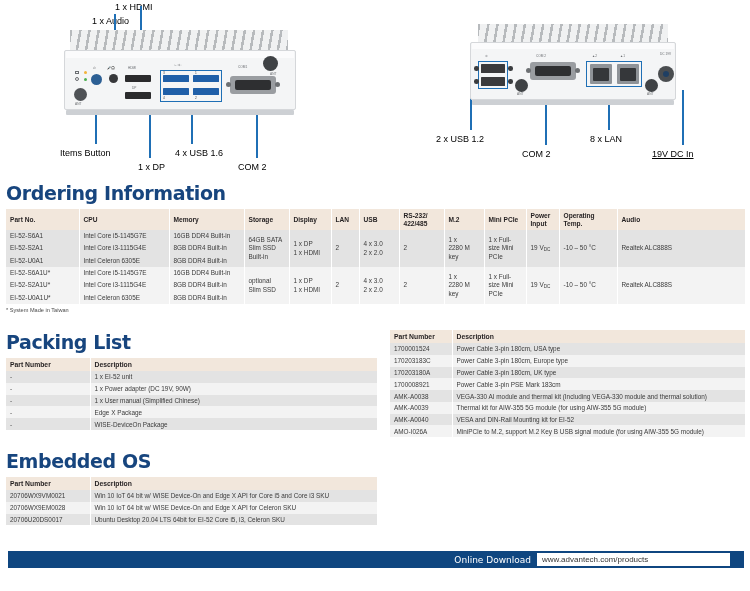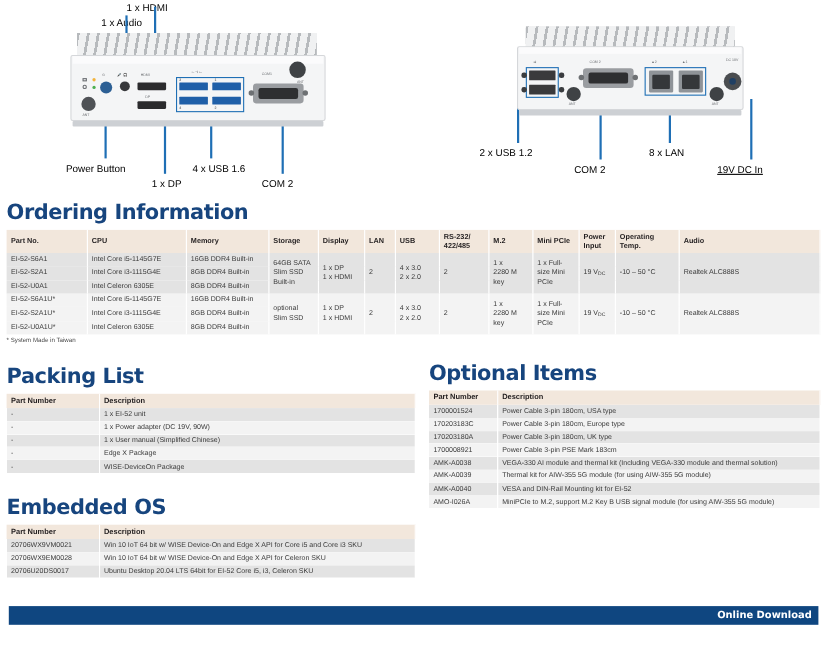--- a/index.html
+++ b/index.html
@@ -79,21 +79,21 @@
   #embedded-block { position: absolute; left: 6px; top: 452px; width: 372px; }
   .blk-title { margin-bottom: 6px; }
 
   
   #footer-bar {
     position: absolute; left: 8px; top: 551px; width: 736px; height: 17px;
     background: #0f4680;
     display: flex; align-items: center; justify-content: flex-end;
   }
   #footer-label {
-    color: #ffffff; font-size: 9px; font-weight: bold;
+    color: #ffffff; font-size: 9px; font-weight: normal;
     font-family: "DejaVu Sans", sans-serif;
     padding-right: 6px;
   }
   #footer-url {
     background: #ffffff; color: #333;
     font-size: 8px; height: 13px; width: 193px;
     display: flex; align-items: center; padding-left: 5px;
     margin-right: 14px;
   }
 
@@ -138,21 +138,21 @@
 </style>
 </head>
 <body>
 
 <div class="page">
 
   <div class="figure" id="fig-left">
 
     <div class="callout-text" style="left:55px; top:-2px;">1 x HDMI</div>
     <div class="callout-text" style="left:32px; top:12px;">1 x Audio</div>
-    <div class="callout-text" style="left:0px; top:144px;">Power Button</div>
+    <div class="callout-text" style="left:0px; top:144px;">Items Button</div>
     <div class="callout-text" style="left:78px; top:158px;">1 x DP</div>
     <div class="callout-text" style="left:115px; top:144px;">4 x USB 1.6</div>
     <div class="callout-text" style="left:178px; top:158px;">COM 2</div>
 
     <div class="lead vlead" style="left:54px; top:10px; height:63px;"></div>
     <div class="lead vlead" style="left:80px; top:2px; height:71px;"></div>
     <div class="lead vlead" style="left:35px; top:82px; height:58px;"></div>
     <div class="lead vlead" style="left:89px; top:100px; height:54px;"></div>
     <div class="lead vlead" style="left:131px; top:100px; height:40px;"></div>
     <div class="lead vlead" style="left:196px; top:95px; height:59px;"></div>
@@ -431,21 +431,20 @@
           <td>EI-52-U0A1U*</td>
           <td>Intel Celeron 6305E</td>
           <td>8GB DDR4 Built-in</td>
         </tr>
       </tbody>
     </table>
     <div class="footnote">* System Made in Taiwan</div>
   </div>
 
   <div id="optional-block">
-    <div class="sec-heading blk-title">Optional Items</div>
     <table class="simple">
       <colgroup>
           <col style="width:62px">
           <col>
         </colgroup>
       <thead>
         <tr>
           <th>Part Number</th>
           <th>Description</th>
         </tr>
@@ -512,15 +511,16 @@
         <tr class="odd">
           <td>20706U20DS0017</td>
           <td>Ubuntu Desktop 20.04 LTS 64bit for EI-52 Core i5, i3, Celeron SKU</td>
         </tr>
       </tbody>
     </table>
   </div>
 
   <div id="footer-bar">
     <div id="footer-label">Online Download</div>
+    <div id="footer-url">www.advantech.com/products</div>
   </div>
 
 </div>
 
 </body></html>

